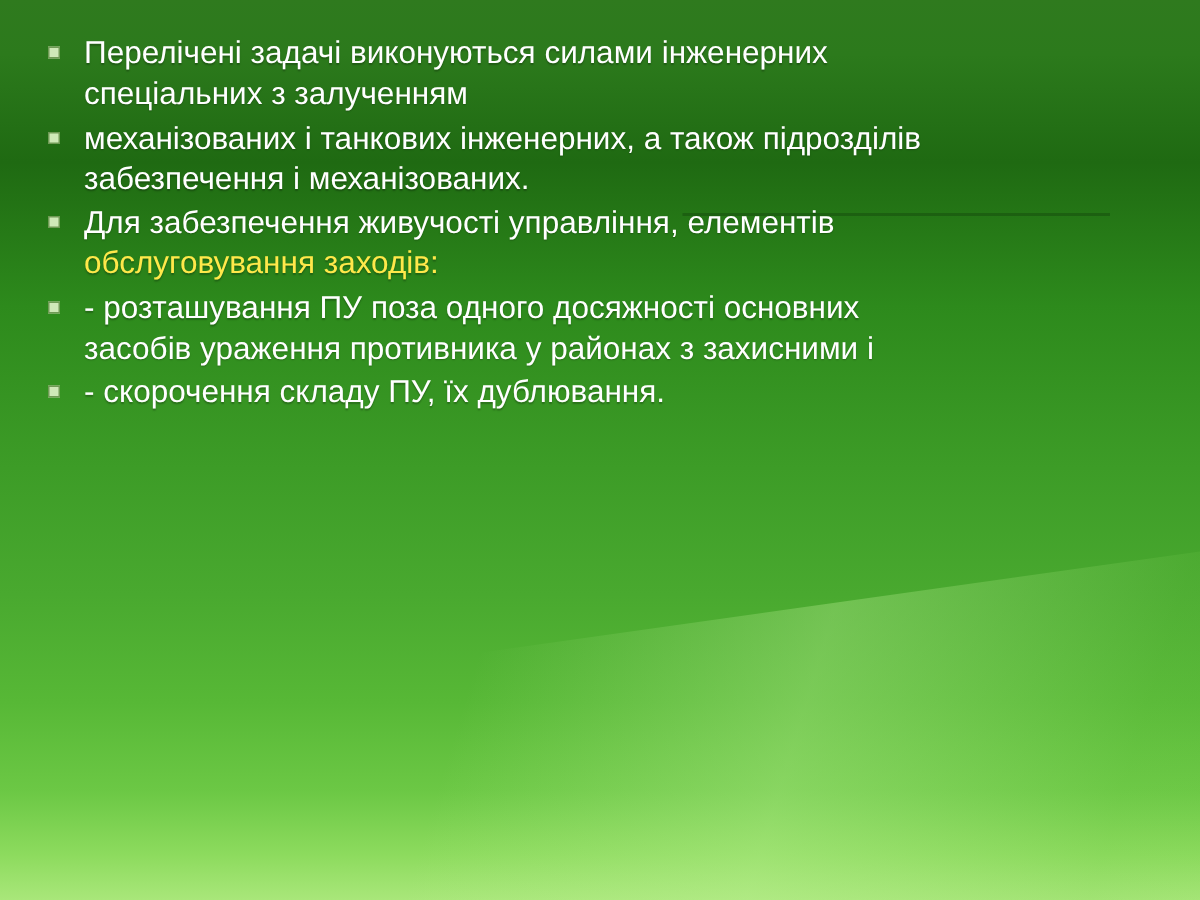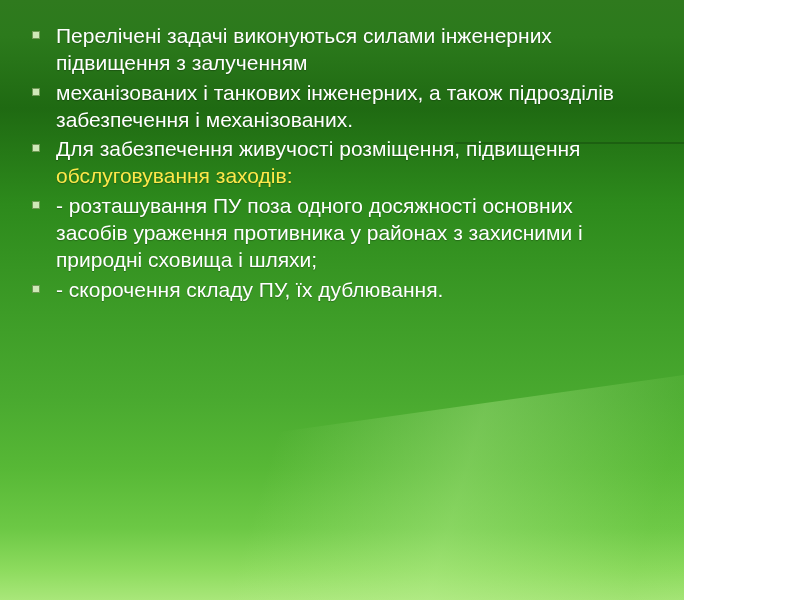--- a/index.html
+++ b/index.html
@@ -7,21 +7,21 @@
     padding: 0;
   }
   body {
     width: 800px;
     height: 600px;
     overflow: hidden;
     font-family: "Liberation Sans", sans-serif;
   }
   #slide {
     position: relative;
-    width: 684px;
+    width: 800px;
     height: 600px;
     background:
       linear-gradient(to bottom,
         #2f7a1e 0%,
         #2c7a1c 6%,
         #1f6a12 18%,
         #2d8a1c 34%,
         #3d9c27 52%,
         #49a92f 66%,
         #57b836 78%,
@@ -98,40 +98,39 @@
 <div id="slide">
 
   <div class="rule"></div>
 
   <div class="content">
     <ul class="bullets">
 
       <li class="bullet">
         <span class="marker"></span>
         <span class="txt">Перелічені задачі виконуються силами інженерних</span>
-        <span class="txt">підвищення з залученням</span>
+        <span class="txt">спеціальних з залученням</span>
       </li>
 
       <li class="bullet">
         <span class="marker"></span>
         <span class="txt">механізованих і  танкових інженерних, а також підрозділів</span>
         <span class="txt">забезпечення і механізованих.</span>
       </li>
 
       <li class="bullet">
         <span class="marker"></span>
-        <span class="txt">Для забезпечення живучості розміщення, підвищення</span>
+        <span class="txt">Для забезпечення живучості управління, елементів</span>
         <span class="txt hl">обслуговування заходів:</span>
       </li>
 
       <li class="bullet">
         <span class="marker"></span>
         <span class="txt">- розташування ПУ поза одного досяжності основних</span>
         <span class="txt">засобів ураження противника у районах з  захисними і</span>
-        <span class="txt">природні сховища і шляхи;</span>
       </li>
 
 
       <li class="bullet">
         <span class="marker"></span>
         <span class="txt">-  скорочення складу ПУ, їх дублювання.</span>
       </li>
 
     </ul>
   </div>

